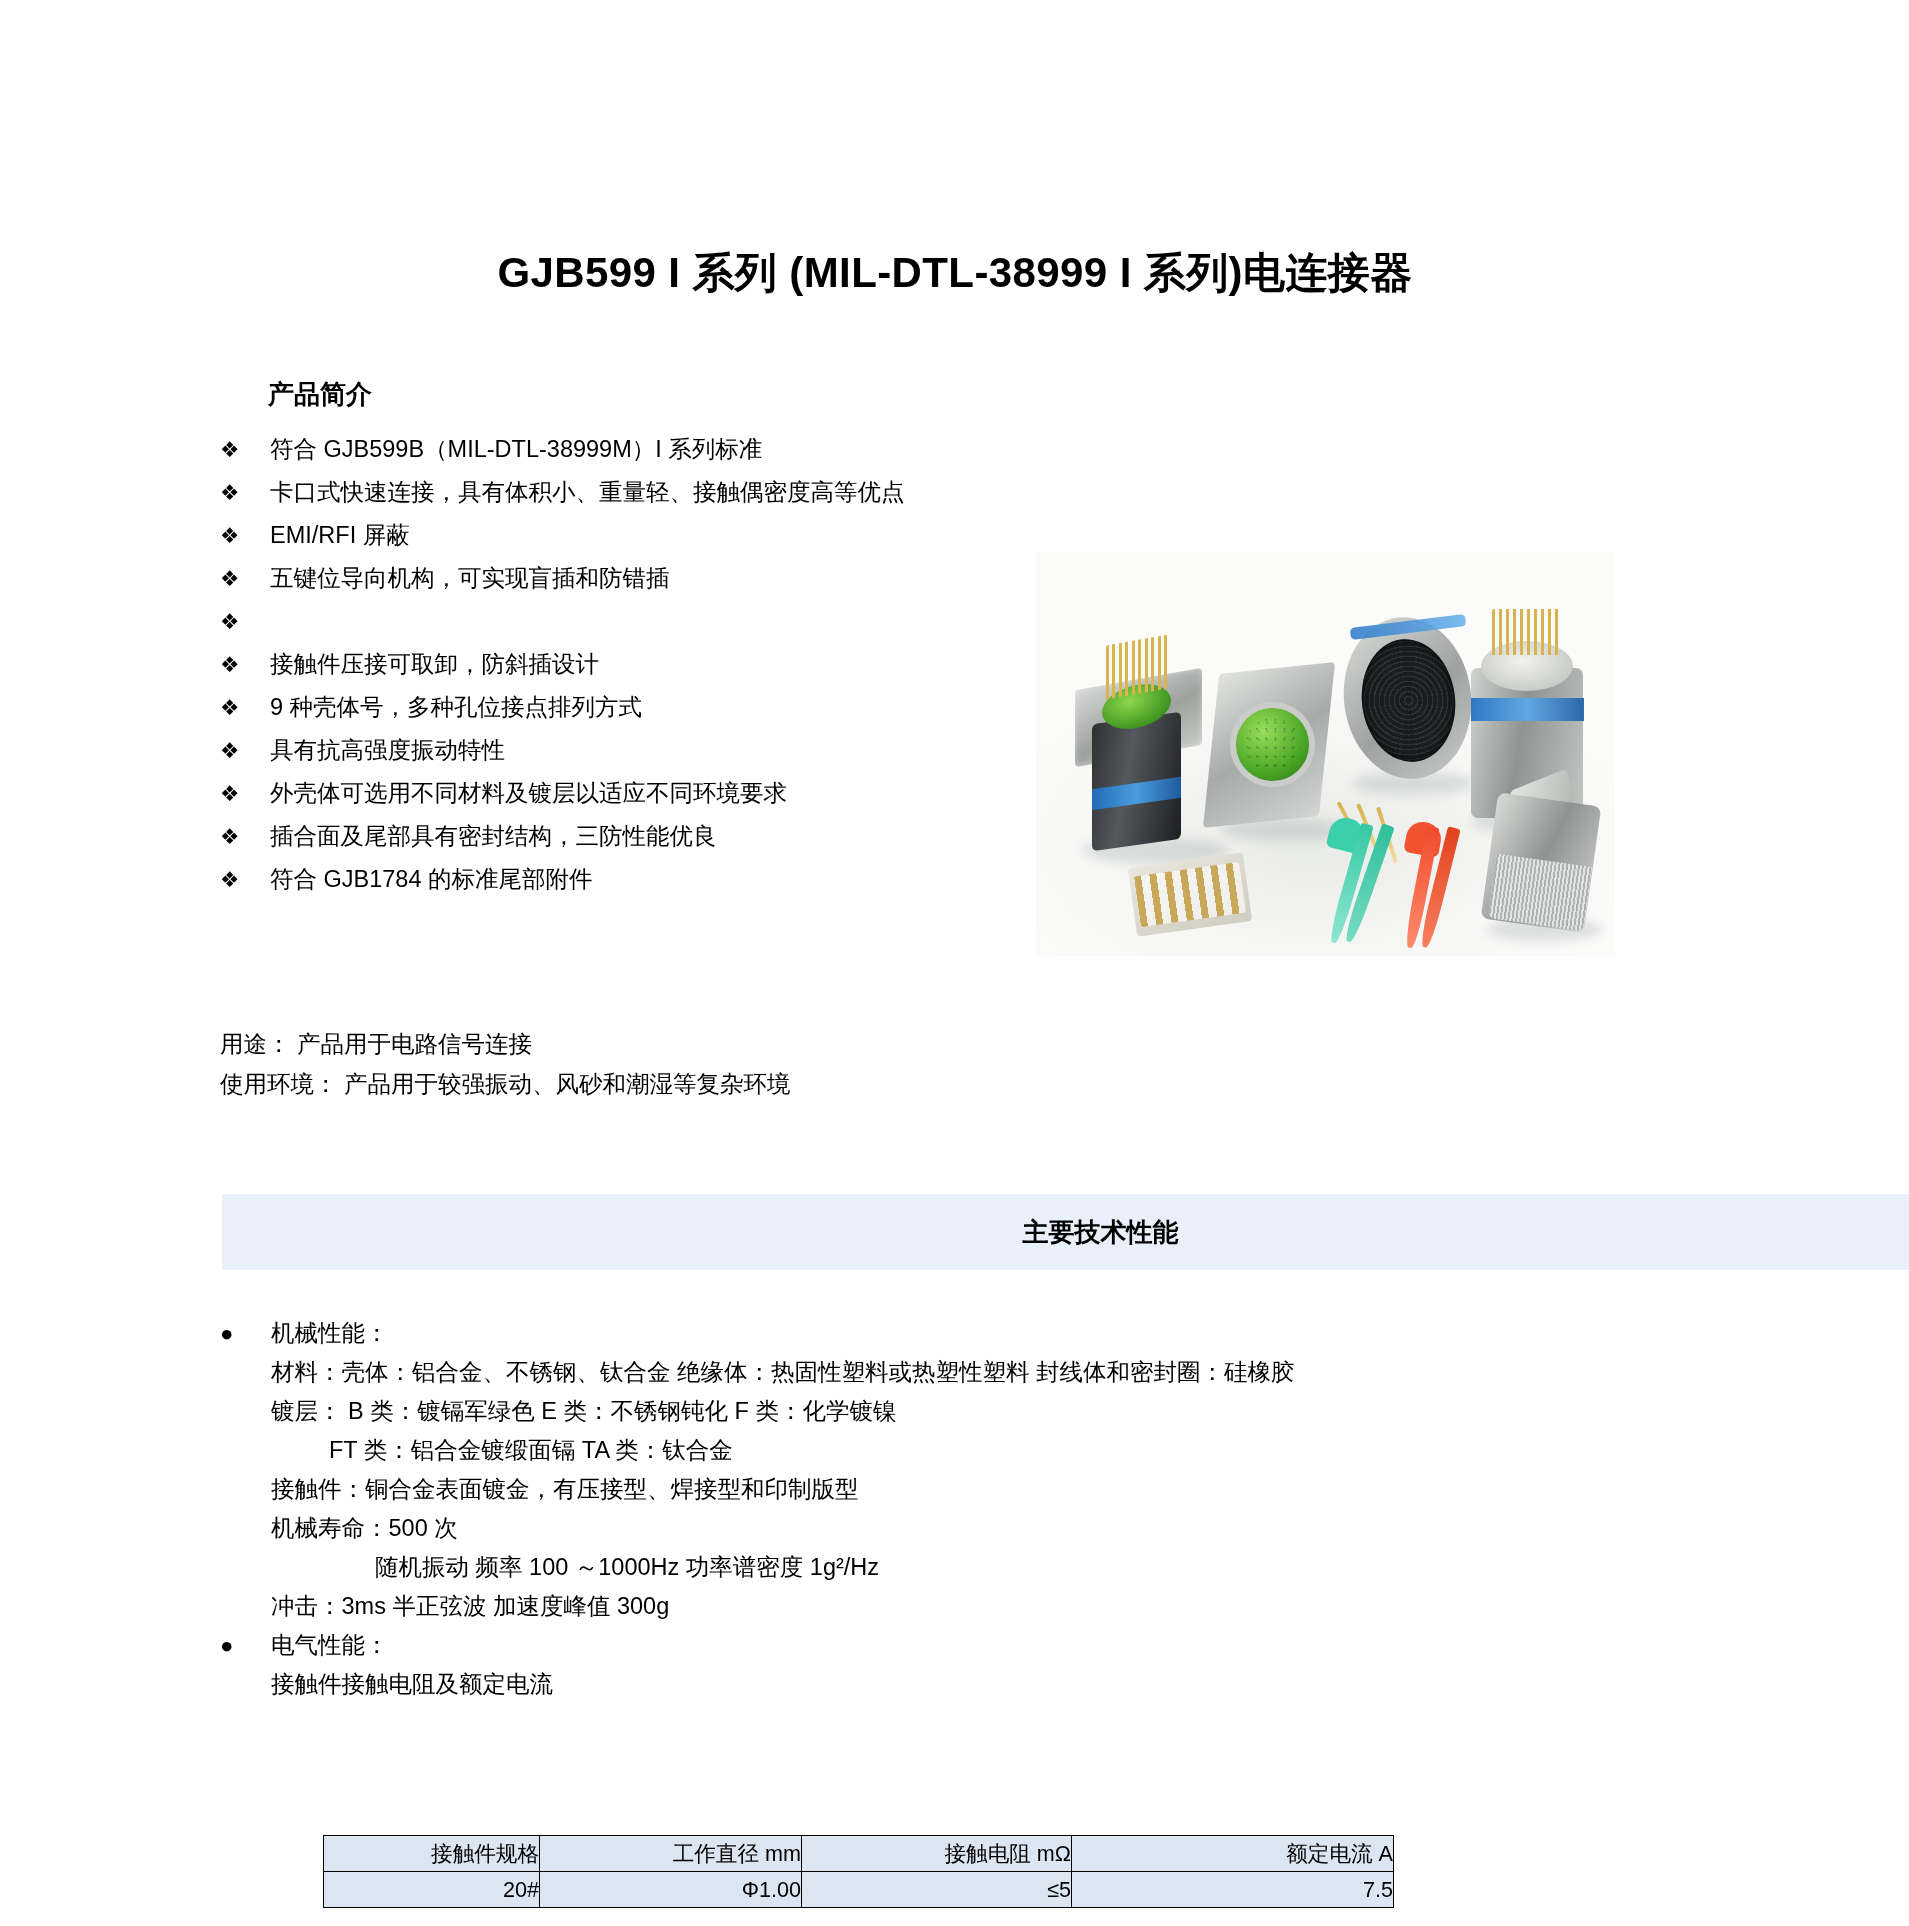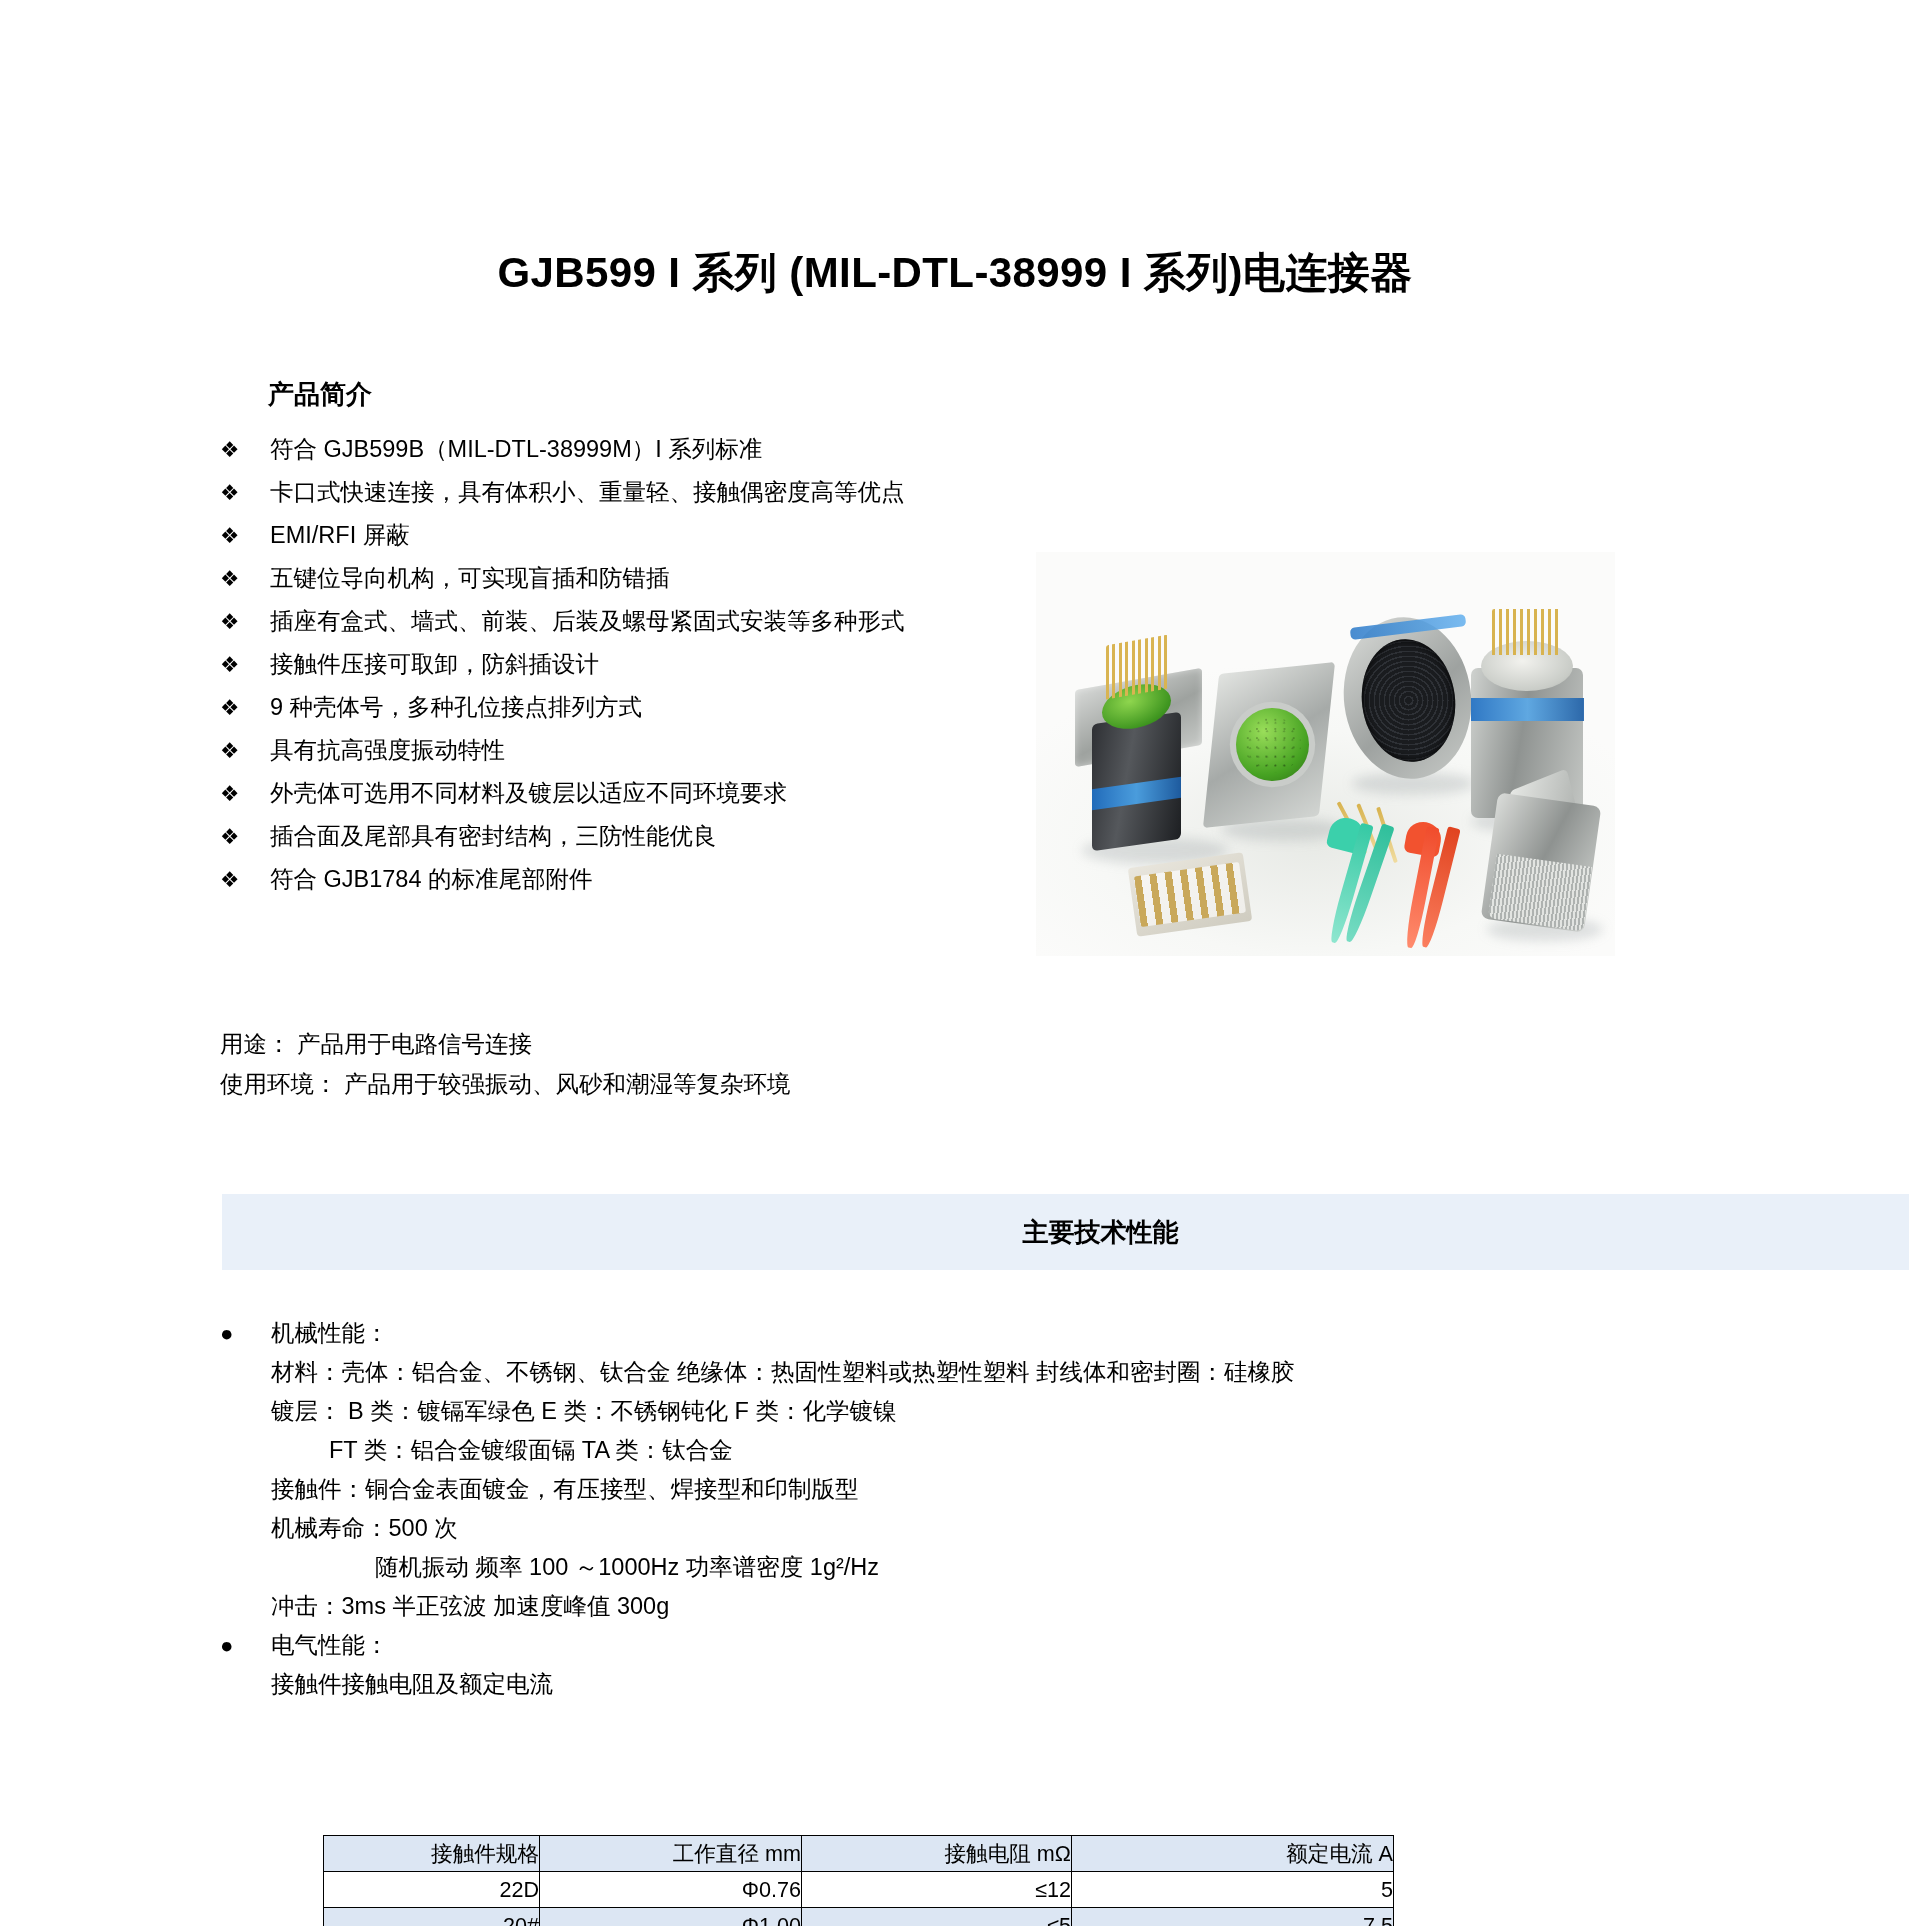--- a/index.html
+++ b/index.html
@@ -331,21 +331,20 @@
     <div class="bullet-row">
       <span class="bullet-mark">❖</span>
       <span class="bullet-text">EMI/RFI 屏蔽</span>
     </div>
     <div class="bullet-row">
       <span class="bullet-mark">❖</span>
       <span class="bullet-text">五键位导向机构，可实现盲插和防错插</span>
     </div>
     <div class="bullet-row">
       <span class="bullet-mark">❖</span>
-      <span class="bullet-text">插座有盒式、墙式、前装、后装及螺母紧固式安装等多种形式</span>
     </div>
     <div class="bullet-row">
       <span class="bullet-mark">❖</span>
       <span class="bullet-text">接触件压接可取卸，防斜插设计</span>
     </div>
     <div class="bullet-row">
       <span class="bullet-mark">❖</span>
       <span class="bullet-text">9 种壳体号，多种孔位接点排列方式</span>
     </div>
     <div class="bullet-row">
@@ -458,26 +457,20 @@
         </colgroup>
       <thead>
         <tr>
           <th>接触件规格</th>
           <th>工作直径 mm</th>
           <th>接触电阻 mΩ</th>
           <th>额定电流 A</th>
         </tr>
       </thead>
       <tbody>
-        <tr>
-          <td>22D</td>
-          <td>Φ0.76</td>
-          <td>≤12</td>
-          <td>5</td>
-        </tr>
         <tr class="shaded">
           <td>20#</td>
           <td>Φ1.00</td>
           <td>≤5</td>
           <td>7.5</td>
         </tr>
 
       </tbody>
     </table>
   </div>

